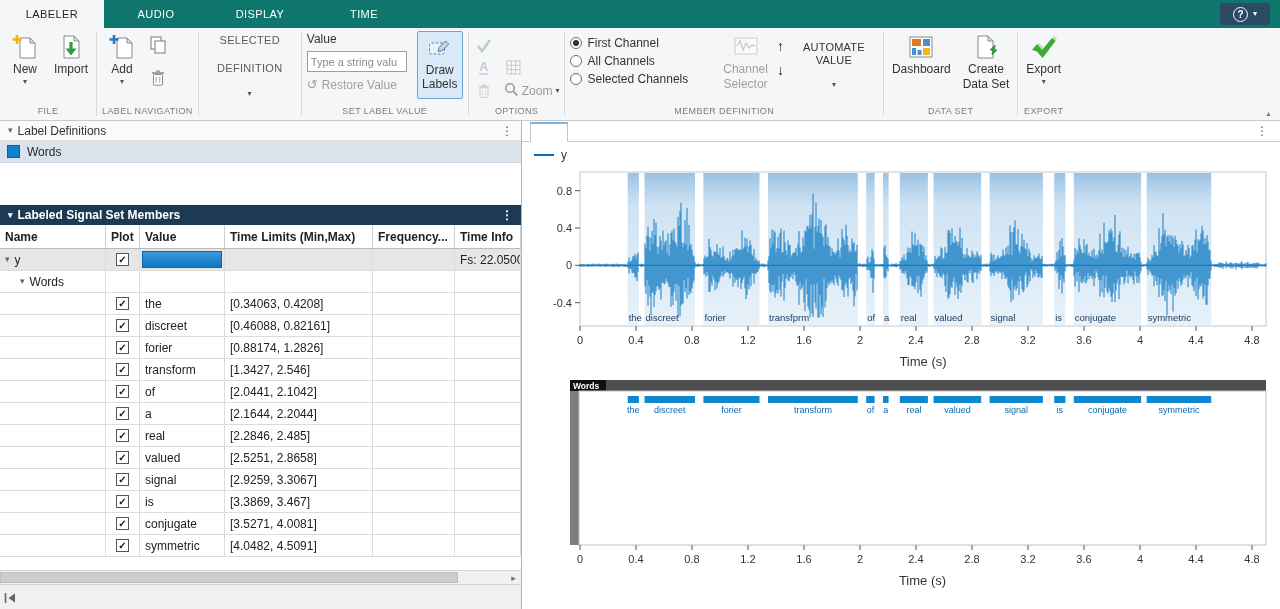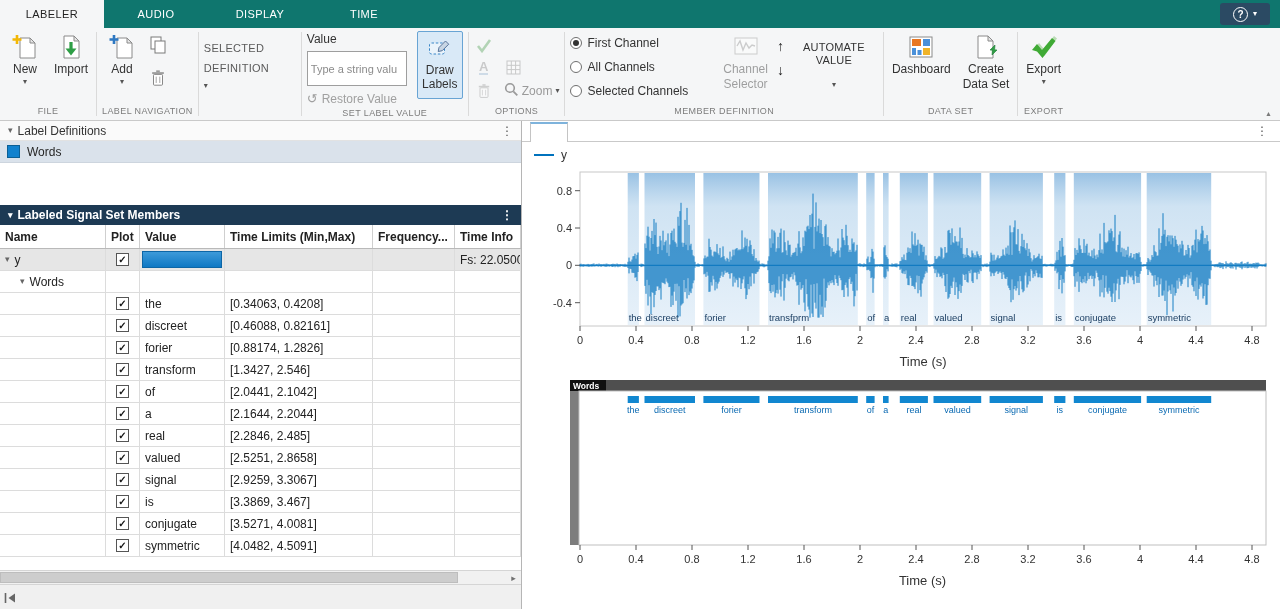--- a/index.html
+++ b/index.html
@@ -27,36 +27,36 @@
   .rfooter{margin-top:auto;height:16px;line-height:14px;text-align:center;font-size:9px;color:#7c7c7c;letter-spacing:.4px}
   .rdivider{width:1px;background:#dadada;margin:4px 0}
   .bigbtn{display:flex;flex-direction:column;align-items:center;gap:2px;padding:2px 3px;min-width:40px;
           font-size:12px;color:#333;cursor:pointer;text-align:center;line-height:13px}
   .bigbtn .icon{width:28px;height:28px;display:flex;align-items:center;justify-content:center}
   .bigbtn.disabled{opacity:.45}
   .minicol{display:flex;flex-direction:column;gap:13px;padding-top:5px}
   .miniicon{width:20px;height:20px;display:flex;align-items:center;justify-content:center;cursor:pointer;
             background:none;border:none}
   .dis{opacity:.42}
-  .selected-def{display:flex;flex-direction:column;align-items:flex-start;justify-content:center;gap:8px;
+  .selected-def{display:flex;flex-direction:column;align-items:center;justify-content:center;gap:16px;
                 width:92px;height:70px;color:#5a5a5a;font-size:11px;letter-spacing:.3px;cursor:pointer}
   .slv-col{display:flex;flex-direction:column;gap:5px;width:104px;padding-top:1px}
   .slv-label{font-size:12px;color:#333}
-  .slv-input{height:35px;width:100px;border:1px solid #9e9e9e;font-size:11px;padding:1px 3px;color:#333;
+  .slv-input{height:21px;width:100px;border:1px solid #9e9e9e;font-size:11px;padding:1px 3px;color:#333;
              font-family:"Liberation Sans",sans-serif}
   .slv-input::placeholder{color:#8b8b8b}
   .restore{display:flex;align-items:center;gap:4px;font-size:12px;color:#a0a0a0;cursor:pointer}
   .ricon{font-size:13px;color:#a0a0a0}
   .drawlabels{display:flex;flex-direction:column;align-items:center;gap:1px;width:46px;height:68px;
               border:1px solid #68a4d4;background:#d9e9f7;border-radius:2px;padding-top:4px;font-size:12px;
               color:#333;cursor:pointer;line-height:13px}
   .optgrid{display:grid;grid-template-columns:24px auto;grid-auto-rows:23px;align-items:center;padding-top:2px;column-gap:6px}
   .a-glyph{font-size:13px;font-weight:bold;color:#8d8d8d;border-bottom:2px solid #9ab7d2;line-height:13px}
   .zoomrow{display:flex;align-items:center;gap:3px;font-size:12px;color:#9a9a9a;cursor:pointer}
-  .radios{display:flex;flex-direction:column;gap:10px;padding-top:5px}
+  .radios{display:flex;flex-direction:column;gap:4px;padding-top:5px}
   .radio-row{display:flex;align-items:center;gap:5px;font-size:12px;color:#333;cursor:pointer}
   .radio{width:12px;height:12px;border:1px solid #6f6f6f;border-radius:50%;background:#fff;display:flex;
          align-items:center;justify-content:center}
   .radio .dot{width:6px;height:6px;border-radius:50%;background:#333;display:none}
   .radio.sel .dot{display:block}
   .arrowcol{display:flex;flex-direction:column;gap:10px;align-items:center;padding-top:8px}
   .navarrow{font-size:14px;font-weight:bold;color:#1a1a1a;cursor:pointer;line-height:14px}
   .automate{width:88px;justify-content:flex-start}
   .autolabel{font-size:11px;color:#333;margin-top:8px;letter-spacing:.2px}
   .automate .caret{margin-top:12px}

